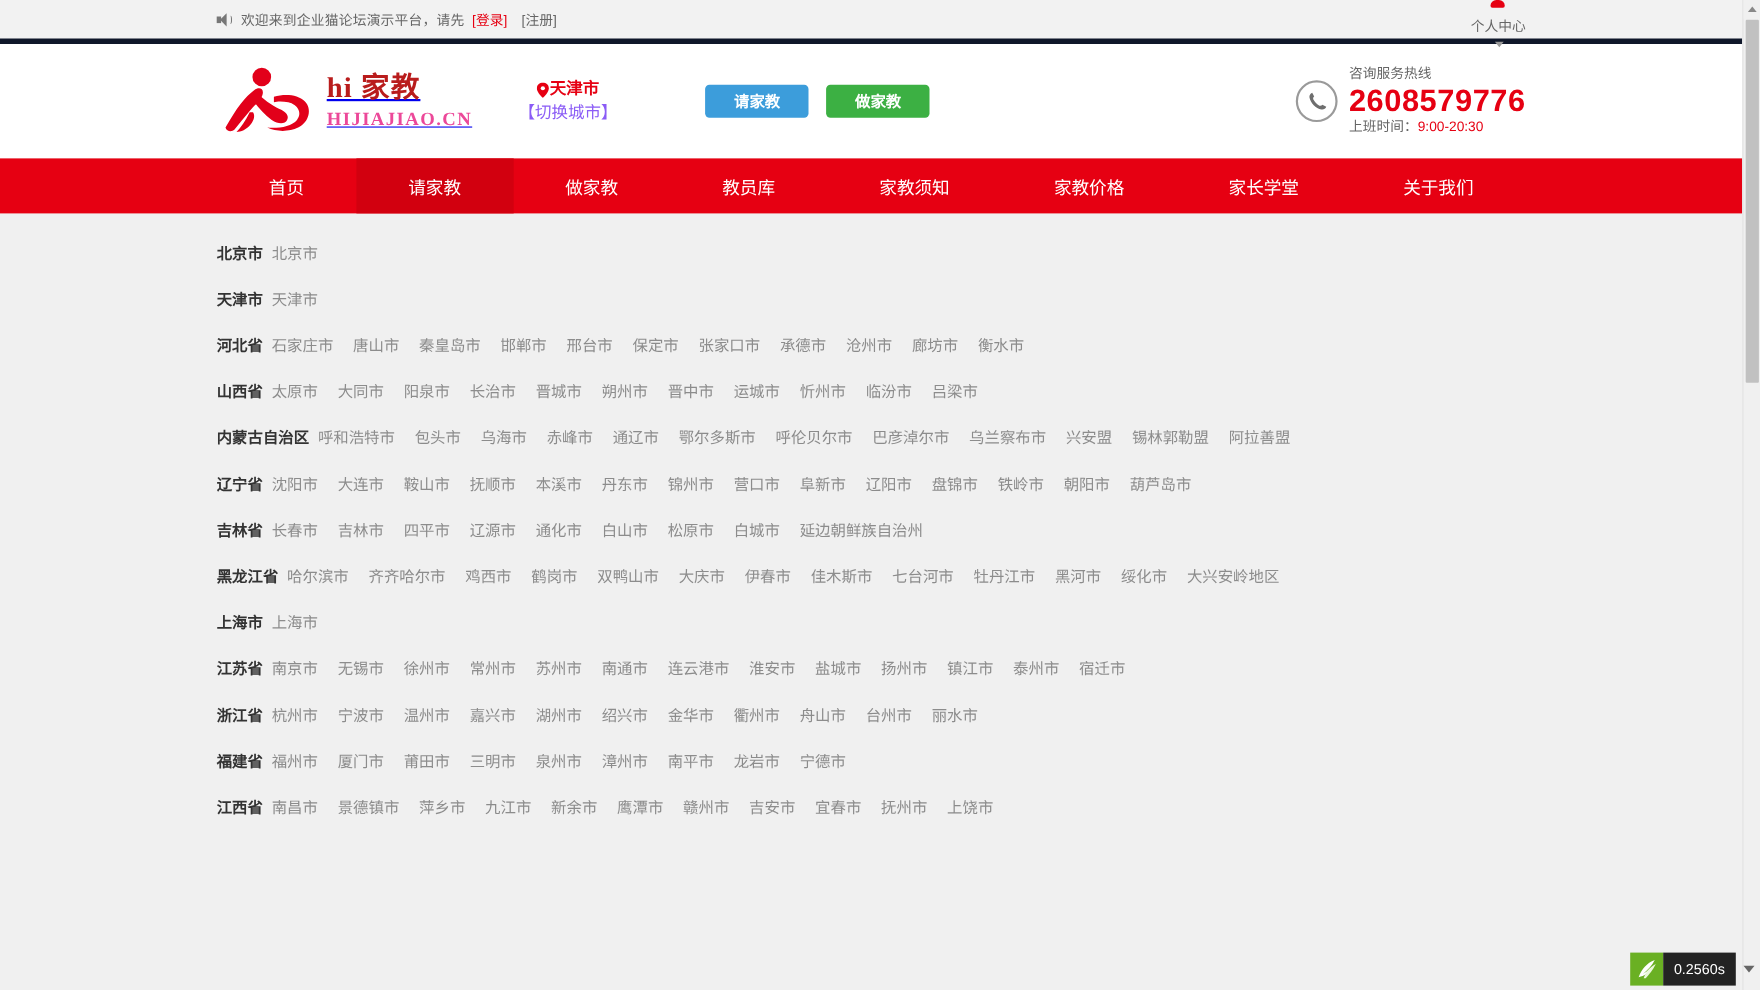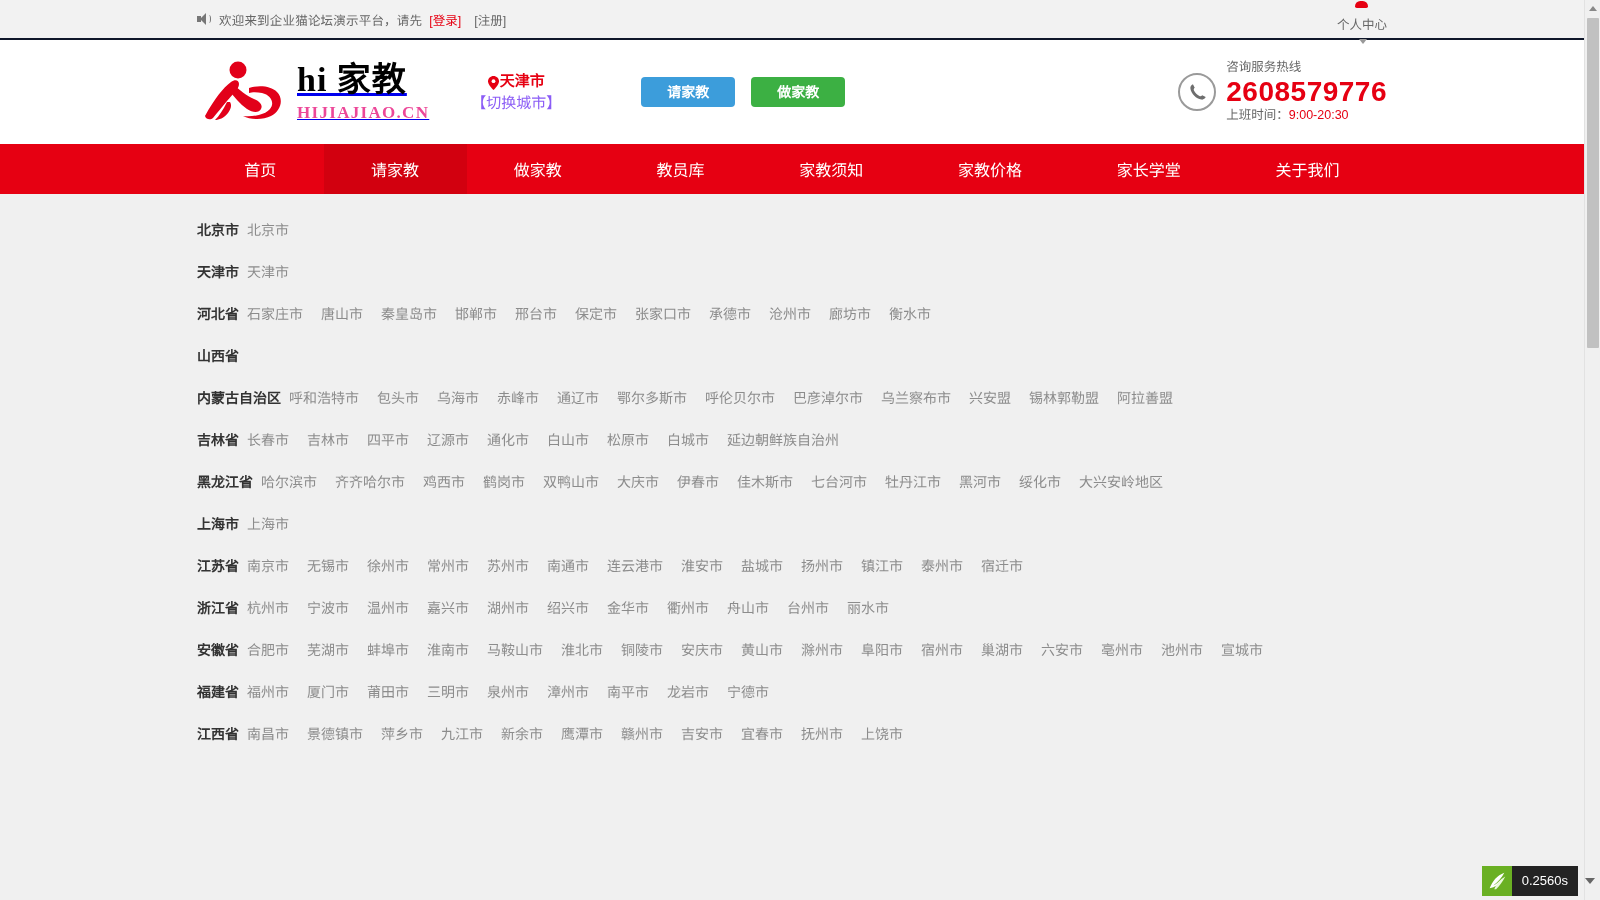--- a/index.html
+++ b/index.html
@@ -24,21 +24,21 @@
     width: 1584px;
     height: 900px;
     background: #f0f0f0;
     overflow: hidden;
   }
 
   
   .topbar {
     height: 40px;
     background: #f2f2f2;
-    border-bottom: 2px solid #0f172a;
+    border-bottom: 5px solid #0f172a;
     display: flex;
     align-items: center;
     font-size: 12.5px;
     color: #555;
   }
   .topbar-inner {
     width: 1190px;
     margin: 0 auto;
     display: flex;
     align-items: center;
@@ -114,23 +114,23 @@
     height: 104px;
     display: flex;
     align-items: center;
     position: relative;
   }
   .logo-wrap { display: flex; align-items: center; gap: 8px; }
   .logo-mark { width: 92px; height: 68px; flex: 0 0 auto; }
   .logo-text { display: flex; flex-direction: column; line-height: 1; }
   .logo-title {
     font-family: "Liberation Serif", "DejaVu Serif", serif;
-    font-size: 34px;
+    font-size: 26px;
     font-weight: bold;
-    color: #000000;
+    color: #b91c1c;
     letter-spacing: 1px;
   }
   .logo-sub {
     font-family: "Liberation Serif", "DejaVu Serif", serif;
     font-size: 17px;
     font-weight: bold;
     color: #ec4899;
     letter-spacing: 1.3px;
     margin-top: 7px;
   }
@@ -459,36 +459,68 @@
             <a href="#" class="city-link">保定市</a>
             <a href="#" class="city-link">张家口市</a>
             <a href="#" class="city-link">承德市</a>
             <a href="#" class="city-link">沧州市</a>
             <a href="#" class="city-link">廊坊市</a>
             <a href="#" class="city-link">衡水市</a>
           </div>
         </div>
         <div class="city-row">
           <span class="prov-name">山西省</span>
+          <div class="city-list">
+            <a href="#" class="city-link">太原市</a>
+            <a href="#" class="city-link">大同市</a>
+            <a href="#" class="city-link">阳泉市</a>
+            <a href="#" class="city-link">长治市</a>
+            <a href="#" class="city-link">晋城市</a>
+            <a href="#" class="city-link">朔州市</a>
+            <a href="#" class="city-link">晋中市</a>
+            <a href="#" class="city-link">运城市</a>
+            <a href="#" class="city-link">忻州市</a>
+            <a href="#" class="city-link">临汾市</a>
+            <a href="#" class="city-link">吕梁市</a>
+          </div>
         </div>
         <div class="city-row">
           <span class="prov-name">内蒙古自治区</span>
           <div class="city-list">
             <a href="#" class="city-link">呼和浩特市</a>
             <a href="#" class="city-link">包头市</a>
             <a href="#" class="city-link">乌海市</a>
             <a href="#" class="city-link">赤峰市</a>
             <a href="#" class="city-link">通辽市</a>
             <a href="#" class="city-link">鄂尔多斯市</a>
             <a href="#" class="city-link">呼伦贝尔市</a>
             <a href="#" class="city-link">巴彦淖尔市</a>
             <a href="#" class="city-link">乌兰察布市</a>
             <a href="#" class="city-link">兴安盟</a>
             <a href="#" class="city-link">锡林郭勒盟</a>
             <a href="#" class="city-link">阿拉善盟</a>
+          </div>
+        </div>
+        <div class="city-row">
+          <span class="prov-name">辽宁省</span>
+          <div class="city-list">
+            <a href="#" class="city-link">沈阳市</a>
+            <a href="#" class="city-link">大连市</a>
+            <a href="#" class="city-link">鞍山市</a>
+            <a href="#" class="city-link">抚顺市</a>
+            <a href="#" class="city-link">本溪市</a>
+            <a href="#" class="city-link">丹东市</a>
+            <a href="#" class="city-link">锦州市</a>
+            <a href="#" class="city-link">营口市</a>
+            <a href="#" class="city-link">阜新市</a>
+            <a href="#" class="city-link">辽阳市</a>
+            <a href="#" class="city-link">盘锦市</a>
+            <a href="#" class="city-link">铁岭市</a>
+            <a href="#" class="city-link">朝阳市</a>
+            <a href="#" class="city-link">葫芦岛市</a>
           </div>
         </div>
         <div class="city-row">
           <span class="prov-name">吉林省</span>
           <div class="city-list">
             <a href="#" class="city-link">长春市</a>
             <a href="#" class="city-link">吉林市</a>
             <a href="#" class="city-link">四平市</a>
             <a href="#" class="city-link">辽源市</a>
             <a href="#" class="city-link">通化市</a>
@@ -550,42 +582,20 @@
             <a href="#" class="city-link">湖州市</a>
             <a href="#" class="city-link">绍兴市</a>
             <a href="#" class="city-link">金华市</a>
             <a href="#" class="city-link">衢州市</a>
             <a href="#" class="city-link">舟山市</a>
             <a href="#" class="city-link">台州市</a>
             <a href="#" class="city-link">丽水市</a>
           </div>
         </div>
         <div class="city-row">
-          <span class="prov-name">安徽省</span>
-          <div class="city-list">
-            <a href="#" class="city-link">合肥市</a>
-            <a href="#" class="city-link">芜湖市</a>
-            <a href="#" class="city-link">蚌埠市</a>
-            <a href="#" class="city-link">淮南市</a>
-            <a href="#" class="city-link">马鞍山市</a>
-            <a href="#" class="city-link">淮北市</a>
-            <a href="#" class="city-link">铜陵市</a>
-            <a href="#" class="city-link">安庆市</a>
-            <a href="#" class="city-link">黄山市</a>
-            <a href="#" class="city-link">滁州市</a>
-            <a href="#" class="city-link">阜阳市</a>
-            <a href="#" class="city-link">宿州市</a>
-            <a href="#" class="city-link">巢湖市</a>
-            <a href="#" class="city-link">六安市</a>
-            <a href="#" class="city-link">亳州市</a>
-            <a href="#" class="city-link">池州市</a>
-            <a href="#" class="city-link">宣城市</a>
-          </div>
-        </div>
-        <div class="city-row">
           <span class="prov-name">福建省</span>
           <div class="city-list">
             <a href="#" class="city-link">福州市</a>
             <a href="#" class="city-link">厦门市</a>
             <a href="#" class="city-link">莆田市</a>
             <a href="#" class="city-link">三明市</a>
             <a href="#" class="city-link">泉州市</a>
             <a href="#" class="city-link">漳州市</a>
             <a href="#" class="city-link">南平市</a>
             <a href="#" class="city-link">龙岩市</a>

